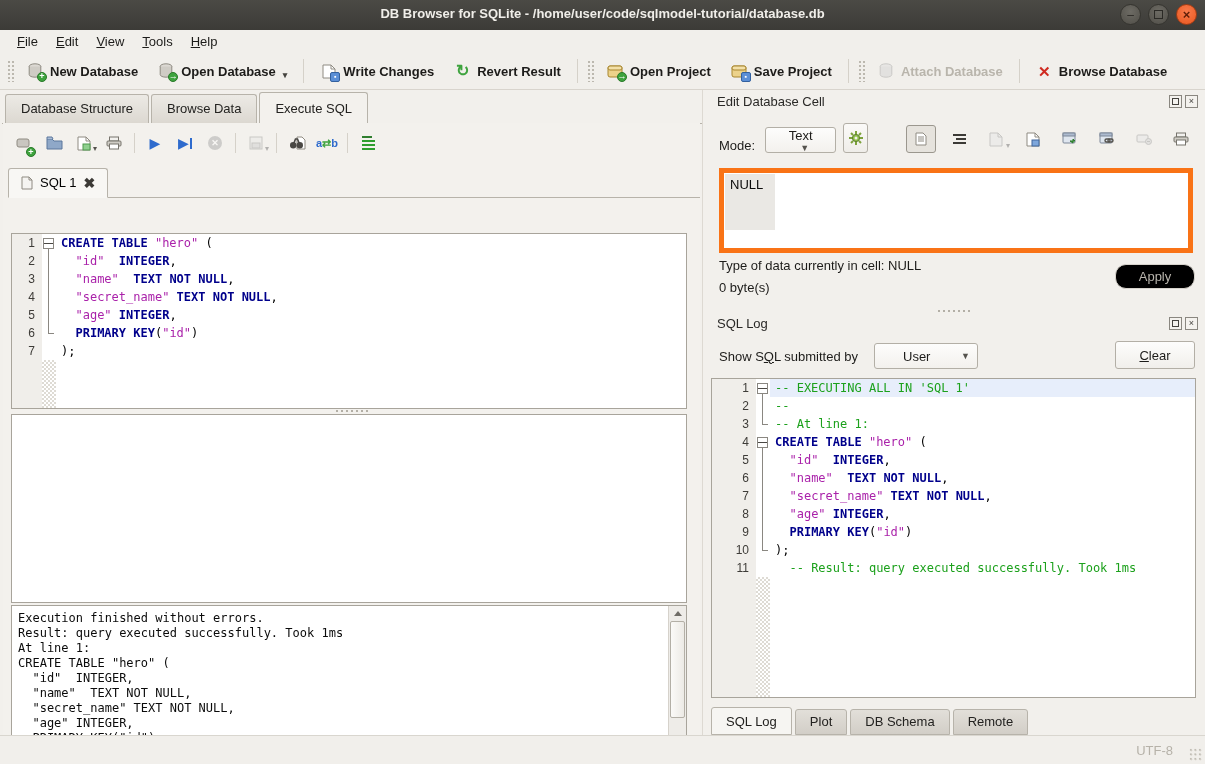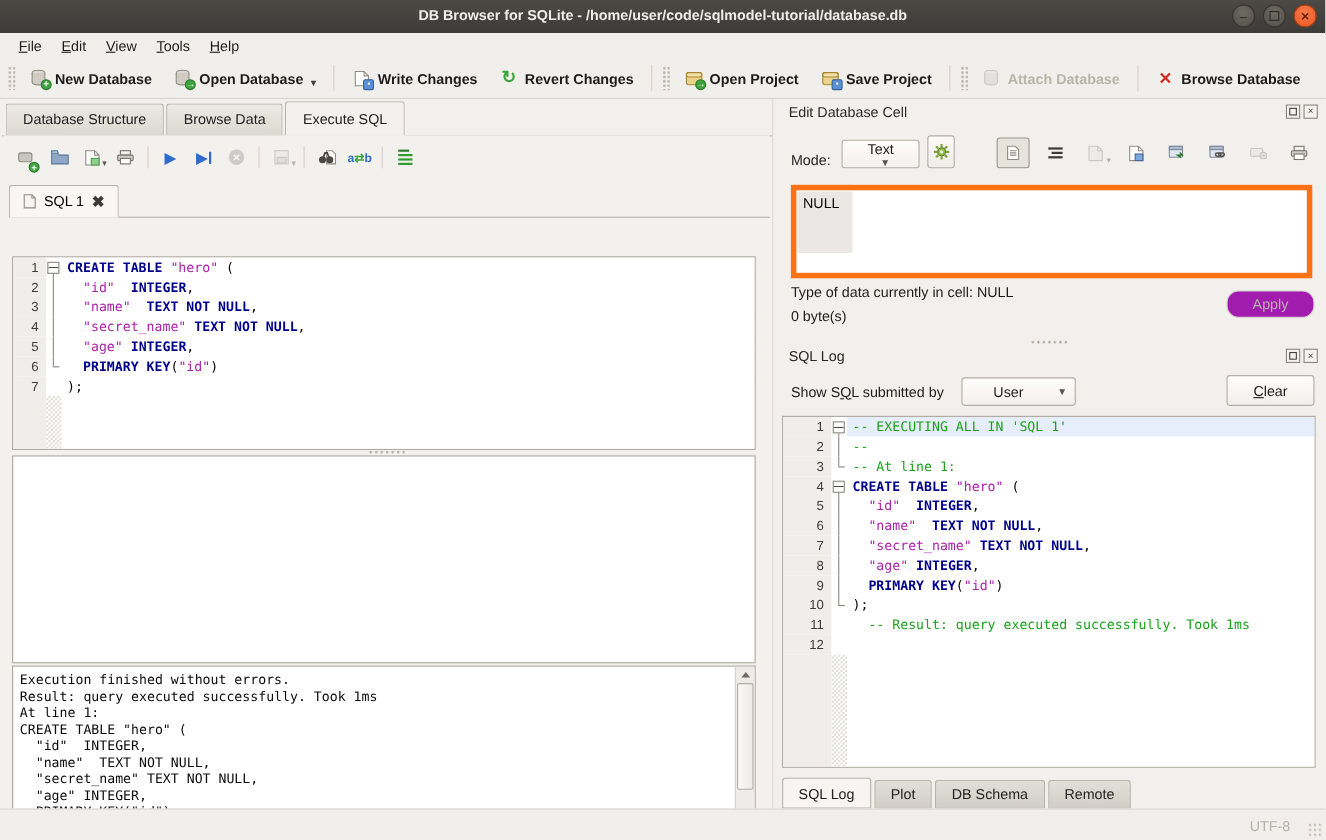--- a/index.html
+++ b/index.html
@@ -129,21 +129,21 @@
   .wrapicon span:nth-child(2){width:10px;margin-left:3px;}
 
   .cell-edit{position:absolute;left:16px;top:78px;right:12px;height:75px;background:#fff;border:5px solid #f97316;}
   .cell-null{position:absolute;left:1px;top:1px;width:50px;height:56px;background:#eae8e4;
     font-size:13px;color:#0b0b0b;padding:3px 0 0 5px;box-sizing:border-box;}
   .type-line{position:absolute;left:16px;top:168px;font-size:13px;color:#1d1c1a;}
   .size-line{position:absolute;left:16px;top:190px;font-size:13px;color:#1d1c1a;}
   .btn{display:flex;align-items:center;justify-content:center;border:1px solid #b3afa6;border-radius:3px;
     background:linear-gradient(#fdfdfc,#f1efeb);font-size:13px;color:#1d1c1a;box-sizing:border-box;}
   .apply-btn{position:absolute;right:10px;top:174px;width:80px;height:25px;
-    color:#b9b5ad;border-color:#d7d3cc;background:#a21caf;border-radius:11px;}
+    color:#b9b5ad;border-color:#d7d3cc;background:#000000;border-radius:11px;}
   .filter-row .btn u{text-decoration:underline;}
 
   .grip-c1{left:calc(50% - 17px);top:219px;}
   .dock1-title{top:4px;} .dock1-btns{top:5px;}
   .dock2-title{top:226px;} .dock2-btns{top:227px;}
 
   .filter-row{position:absolute;left:16px;top:251px;right:10px;height:30px;display:flex;align-items:center;}
   .user-combo{width:104px;margin-left:16px;padding-left:28px;}
   .clear-btn{position:absolute;right:0;top:0;width:80px;height:28px;}
 
@@ -220,21 +220,21 @@
             <path d="M9 1v4h4" fill="none" stroke="#8f8b82"></path>
           </svg>
         <span class="badge blue" style="font-size:7px;">▪</span>
         </span>
       <span>Write Changes</span>
     </div>
     <div class="tbtn">
       <span class="ticon">
           <span class="greenrot">↻</span>
         </span>
-      <span>Revert Changes</span>
+      <span>Revert Result</span>
     </div>
     <div class="tsep"></div>
     <div class="tgrip"></div>
     <div class="tbtn">
       <span class="ticon">
         <svg width="16" height="14" viewBox="0 0 16 14">
             <rect x="1" y="2" width="14" height="11" rx="2" fill="#ecd28a" stroke="#a8862f"></rect>
             <rect x="1" y="2" width="14" height="4" rx="2" fill="#f3e0a8" stroke="#a8862f"></rect>
           </svg>
         <span class="badge green">→</span>
@@ -603,25 +603,20 @@
         <div class="eline">
           <span class="gut">10</span>
           <span class="fm end"></span>
           <span class="etext"><span class="tok p">);</span></span>
         </div>
         <div class="eline">
           <span class="gut">11</span>
           <span class="fm "></span>
           <span class="etext"><span class="tok p">  </span><span class="tok c">-- Result: query executed successfully. Took 1ms</span></span>
         </div>
-        <div class="eline">
-          <span class="gut">12</span>
-          <span class="fm "></span>
-          <span class="etext"></span>
-        </div>
         <div class="eline fill">
           <span class="gut"></span>
           <span class="fm checker"></span>
           <span class="etext"></span>
         </div>
       </div>
 
     <div class="bottom-tabs">
       <div class="btab active">SQL Log</div>
       <div class="btab">Plot</div>

